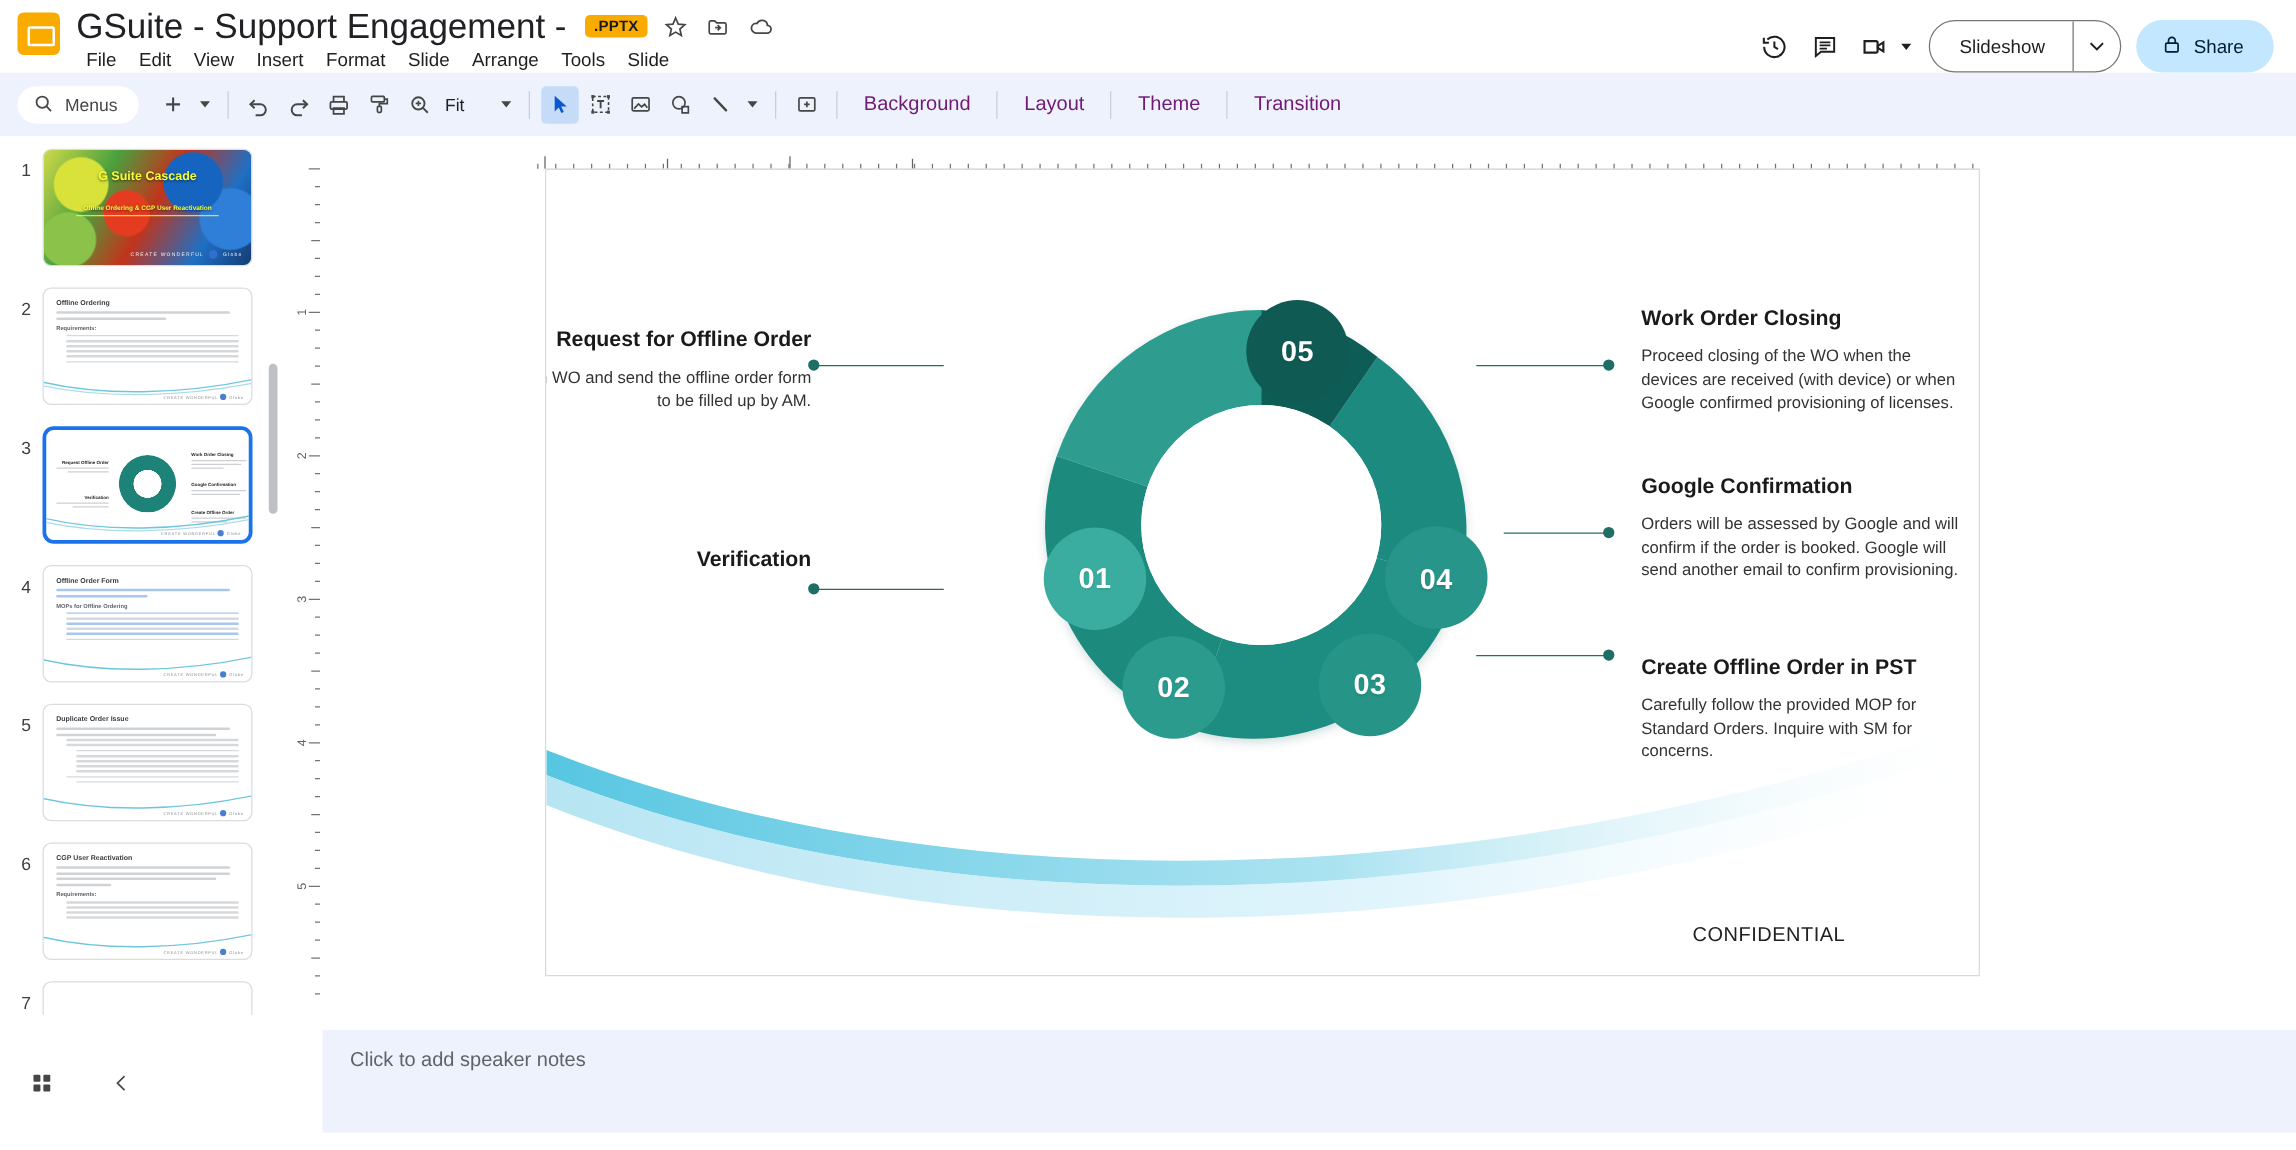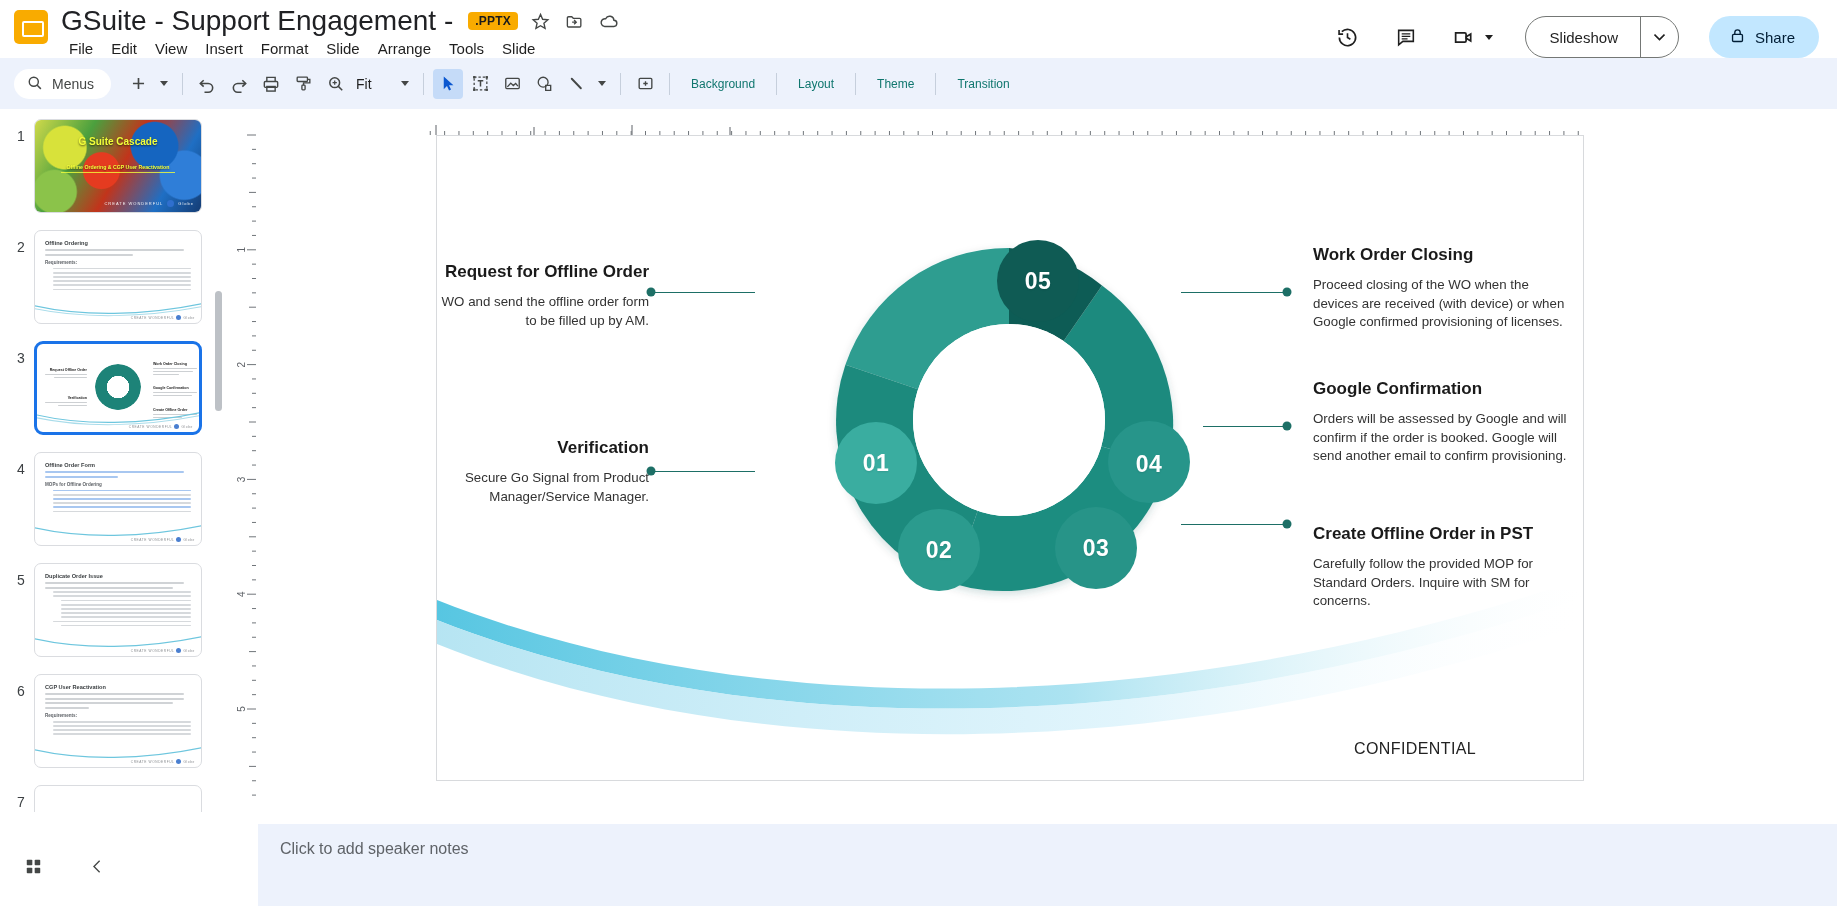--- a/index.html
+++ b/index.html
@@ -74,21 +74,21 @@
     padding: 3px 9px;
     border-radius: 4px;
     cursor: pointer;
     white-space: nowrap;
   }
 
   .topbar-right {
     margin-left: auto;
     display: flex;
     align-items: center;
-    gap: 18px;
+    gap: 0;
     padding-top: 10px;
   }
   .tb-icon-btn {
     width: 40px; height: 40px;
     border-radius: 50%;
     display: flex; align-items: center; justify-content: center;
     color: #1f1f1f;
     cursor: pointer;
   }
   .meet-group { display: flex; align-items: center; }
@@ -177,21 +177,21 @@
     background: #c6cfdc;
     margin: 0 7px;
   }
   .zoom-label {
     font-size: 14px; color: #1f1f1f;
     padding: 0 8px 0 4px;
     min-width: 42px;
     cursor: pointer;
   }
   .text-tool-btn {
-    font-size: 12px; color: #0f766e;
+    font-size: 16px; color: #701a75;
     padding: 5px 12px;
     border-radius: 4px;
     cursor: pointer;
     white-space: nowrap;
   }
 
   
   .workspace {
     display: flex;
     height: 819px;
@@ -1098,21 +1098,20 @@
       <div class="leader" style="left:744px; top:388px; width:106px;"></div>
       <div class="leader-dot" style="left:850px; top:388px;"></div>
 
       <div class="callout left" style="left:-46px; top:126px; width:258px;">
         <div class="c-title">Request for Offline Order</div>
         <div class="c-body">Confirm WO and send the offline order form to be filled up by AM.</div>
       </div>
 
       <div class="callout left" style="left:-46px; top:302px; width:258px;">
         <div class="c-title">Verification</div>
-        <div class="c-body">Secure Go Signal from Product Manager/Service Manager.</div>
       </div>
 
       <div class="callout right" style="left:876px; top:109px; width:254px;">
         <div class="c-title">Work Order Closing</div>
         <div class="c-body">Proceed closing of the WO when the devices are received (with device) or when Google confirmed provisioning of licenses.</div>
       </div>
 
       <div class="callout right" style="left:876px; top:243px; width:254px;">
         <div class="c-title">Google Confirmation</div>
         <div class="c-body">Orders will be assessed by Google and will confirm if the order is booked. Google will send another email to confirm provisioning.</div>

